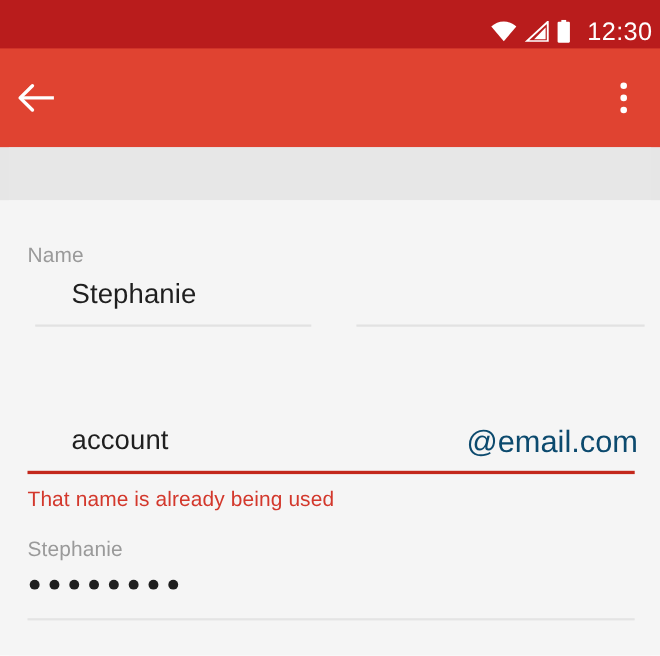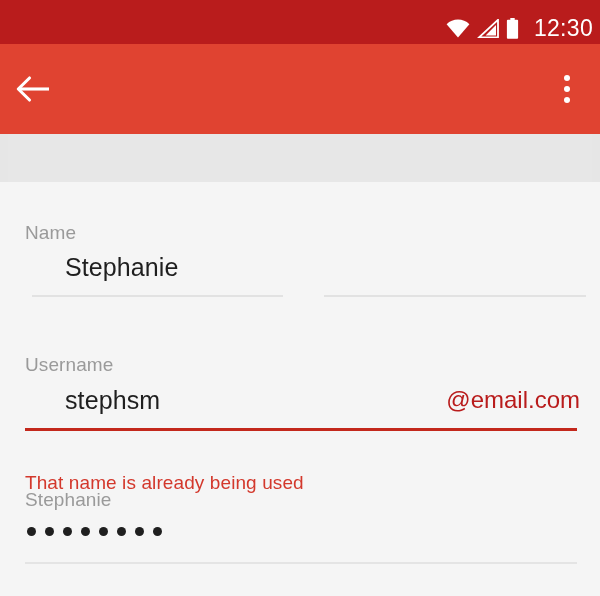--- a/index.html
+++ b/index.html
@@ -130,43 +130,42 @@
     position: absolute;
     color: #1f1f1f;
     font-size: 25px;
     font-weight: 400;
     letter-spacing: 0.1px;
     white-space: nowrap;
     margin-left: 40px;
   }
   .field-suffix {
     position: absolute;
-    color: #b91c1c;
-    font-size: 24px;
+    color: #0c4a6e;
+    font-size: 28px;
     font-weight: 400;
     white-space: nowrap;
   }
   .underline {
     position: absolute;
     height: 2px;
     background: #e2e2e2;
   }
   .underline-error {
     position: absolute;
     height: 3px;
     background: #c3281c;
   }
   .error-text {
     position: absolute;
     color: #d3382c;
     font-size: 19px;
     font-weight: 400;
     letter-spacing: 0.1px;
     white-space: nowrap;
-    margin-top: 28px;
   }
   .pw-dots {
     position: absolute;
     display: flex;
     align-items: center;
     gap: 9px;
   }
   .pw-dots .pd {
     width: 9px; height: 9px;
     border-radius: 50%;
@@ -253,23 +252,22 @@
   <div class="sheet">
 
     <div class="field-label" id="name-label">Name</div>
 
     <div class="field-value" id="first-name">Stephanie</div>
 
 
     <div class="underline" id="u-first-line"></div>
     <div class="underline" id="u-last-line"></div>
 
-    <div class="field-label" id="username-label">Username</div>
-
-    <div class="field-value" id="username-value">stephsm</div>
+
+    <div class="field-value" id="username-value">account</div>
 
     <div class="field-suffix" id="email-suffix">@email.com</div>
 
     <div class="underline-error" id="u-username-line"></div>
 
     <div class="error-text" id="error-msg">That name is already being used</div>
 
     <div class="field-label" id="password-label">Stephanie</div>
 
     <div class="pw-dots" id="password-dots">

